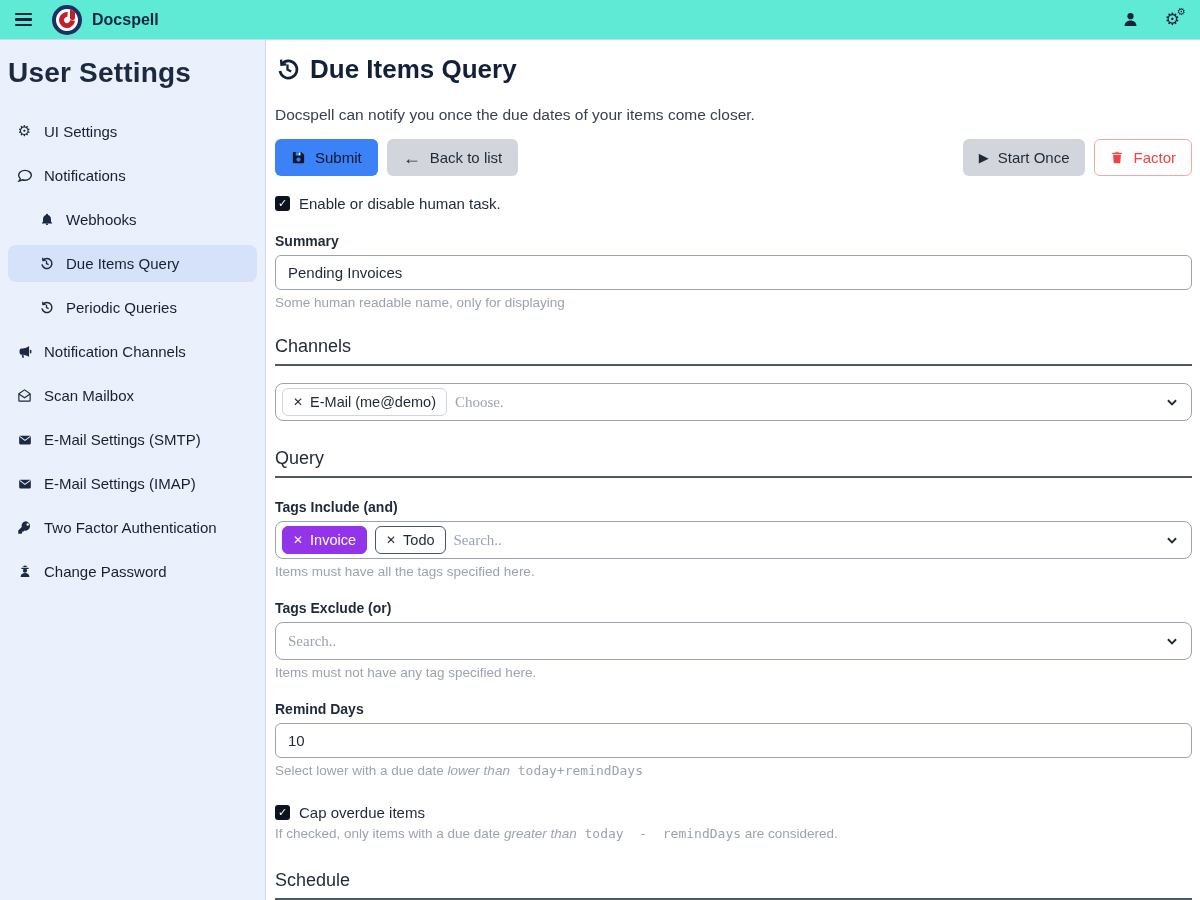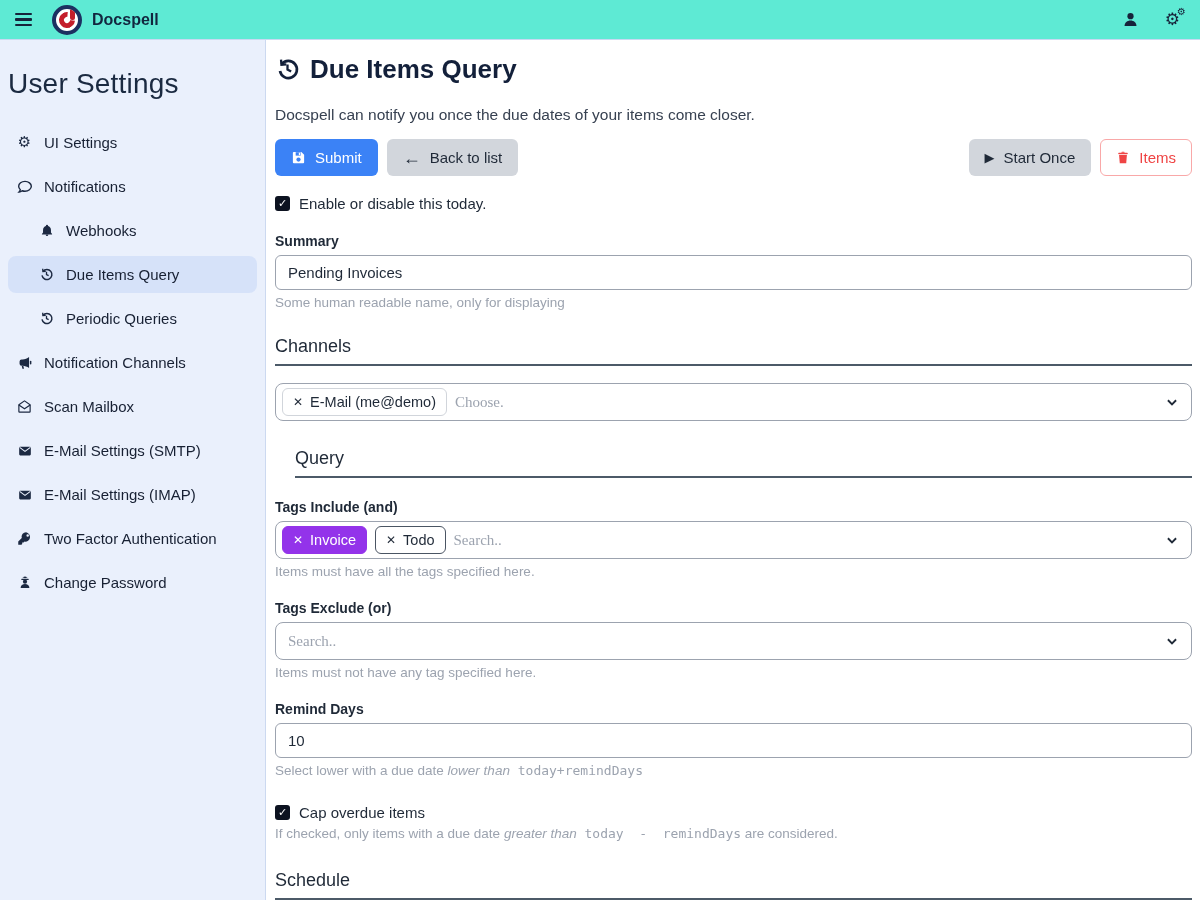--- a/index.html
+++ b/index.html
@@ -19,21 +19,21 @@
   .logo .redbar { position:absolute; right:3px; top:-2px; width:5px; height:13px; background:#c41e2b; border-radius:2px;}
   .brand { font-weight:bold; font-size:16px; color:#12263f; margin-left:10px; }
   .topbar-right { margin-left:auto; display:flex; align-items:center; gap:26px; padding-right:20px; }
   .topbar-right .icn { color:#16233a; display:flex; align-items:center; cursor:pointer;}
   .cogs { font-size:17px; color:#16233a; position:relative; line-height:1;}
   .cogs .small { font-size:10px; position:absolute; right:-6px; top:-4px;}
 
   
   .sidebar { position:absolute; top:40px; left:0; width:266px; height:860px;
     background:#eaf0fc; border-right:1px solid #ccd9f0; }
-  .sidebar h1 { font-size:28px; font-weight:normal; color:#1b2a41; padding:17px 10px 0 8px; letter-spacing:.2px;margin-top:11px;}
+  .sidebar h1 { font-size:28px; font-weight:bold; color:#1b2a41; padding:17px 10px 0 8px; letter-spacing:.2px;}
   .side-list { margin-top:23px; }
   .side-item { display:flex; align-items:center; gap:11px; margin:0 8px 7px 8px;
     padding:10px 8px; border-radius:8px; font-size:15px; color:#172033; cursor:pointer;}
   .side-item.indent { padding-left:30px; }
   .side-item.selected { background:#d6e2f9; }
   .side-item .sicon { width:17px; display:flex; justify-content:center; color:#1c2942; flex:none;}
   .sicon svg { display:block; }
 
   
   .main { position:absolute; top:40px; left:267px; width:933px; height:860px;
@@ -41,42 +41,42 @@
   .page-title { display:flex; align-items:center; gap:10px; font-size:26px; font-weight:bold;
     color:#13203a; margin-top:2px;}
   .page-title svg { color:#13203a; }
   .descr { font-size:15.5px; color:#374151; margin-top:21px; }
 
   .btn-row { display:flex; margin-top:15px; }
   .btn { height:37px; padding:0 15px; border-radius:6px; font-size:15px; display:inline-flex;
     align-items:center; gap:9px; border:1px solid transparent; cursor:pointer;
     font-family:inherit; background:#d2d6dc; color:#1f2937; }
   .btn + .btn { margin-left:9px; }
-  .btn-primary { background:#3b82f6; color:#ffffff; }
+  .btn-primary { background:#3b82f6; color:#0f172a; }
   .btn-right { margin-left:auto; display:flex; }
   .btn-delete { background:#fff; color:#ef4444; border-color:#f9a8a8; }
   .arrow-glyph { font-size:18px; line-height:1; font-weight:bold;}
   .play-glyph { font-size:13px; line-height:1; }
 
   .checkrow { display:flex; align-items:center; gap:9px; font-size:15px; color:#1f2937; }
   .checkbox { width:15px; height:15px; background:#0c1220; border-radius:3px; color:#fff;
     font-size:11px; font-weight:bold; display:flex; align-items:center; justify-content:center;
     line-height:1; cursor:pointer; flex:none;}
   .row-enable { margin-top:19px; }
 
   .field-label { font-size:14px; font-weight:bold; color:#1f2937; margin-top:21px; margin-bottom:6px;}
   .text-input { width:100%; height:35px; border:1px solid #9ca3af; border-radius:6px;
     padding:0 12px; font-size:15px; color:#1f2937; font-family:inherit; background:#fff;}
   .helper { font-size:13.5px; color:#9ca3af; margin-top:5px; }
   .helper i { color:#9ca3af; }
   .helper .code { font-family:"DejaVu Sans Mono","Liberation Mono",monospace; font-size:13px; white-space:pre;}
 
   .section-h { font-size:18px; color:#1f2937; margin-top:26px; padding-bottom:7px;
     border-bottom:2px solid #4c5a68; }
-  .section-h.q { margin-top:27px;margin-left:20px; }
+  .section-h.q { margin-top:27px; }
 
   .selectbox { margin-top:17px; width:100%; min-height:38px; border:1px solid #9ca3af;
     border-radius:8px; display:flex; align-items:center; padding:3px 12px 3px 6px; gap:8px;
     background:#fff; cursor:pointer;}
   .selectbox.mt0 { margin-top:0; }
   .placeholder { color:#9ca3af; font-size:15px;font-family:Liberation Serif, serif; }
   .chev { margin-left:auto; color:#1f2937; display:flex; }
   .chip { display:inline-flex; align-items:center; gap:7px; border:1px solid #d1d5db; background:#fff;
     border-radius:6px; padding:5px 10px; font-size:14.5px; color:#1f2937; }
   .chip .x { font-size:12px; font-weight:bold; line-height:1; cursor:pointer;}
@@ -255,28 +255,28 @@
       <button class="btn">
         <span class="play-glyph">▶</span>
         <span>Start Once</span>
       </button>
       <button class="btn btn-delete">
         <svg width="14" height="15" viewBox="0 0 24 24" fill="currentColor">
             <path d="M5.3 7.5h13.4L17.5 22h-11z"></path>
             <rect x="3.8" y="4" width="16.4" height="2.3" rx="1.1"></rect>
             <path d="M9 4l1-2h4l1 2z"></path>
           </svg>
-        <span>Items</span>
+        <span>Factor</span>
       </button>
     </div>
   </div>
 
   <div class="checkrow row-enable">
     <span class="checkbox">✓</span>
-    <span>Enable or disable this today.</span>
+    <span>Enable or disable human task.</span>
   </div>
 
   <div class="field-label">Summary</div>
   <input class="text-input" value="Pending Invoices" style="">
   <div class="helper">Some human readable name, only for displaying</div>
 
   <div class="section-h">Channels</div>
   <div class="selectbox">
     <span class="chip">
       <span class="x">✕</span>

